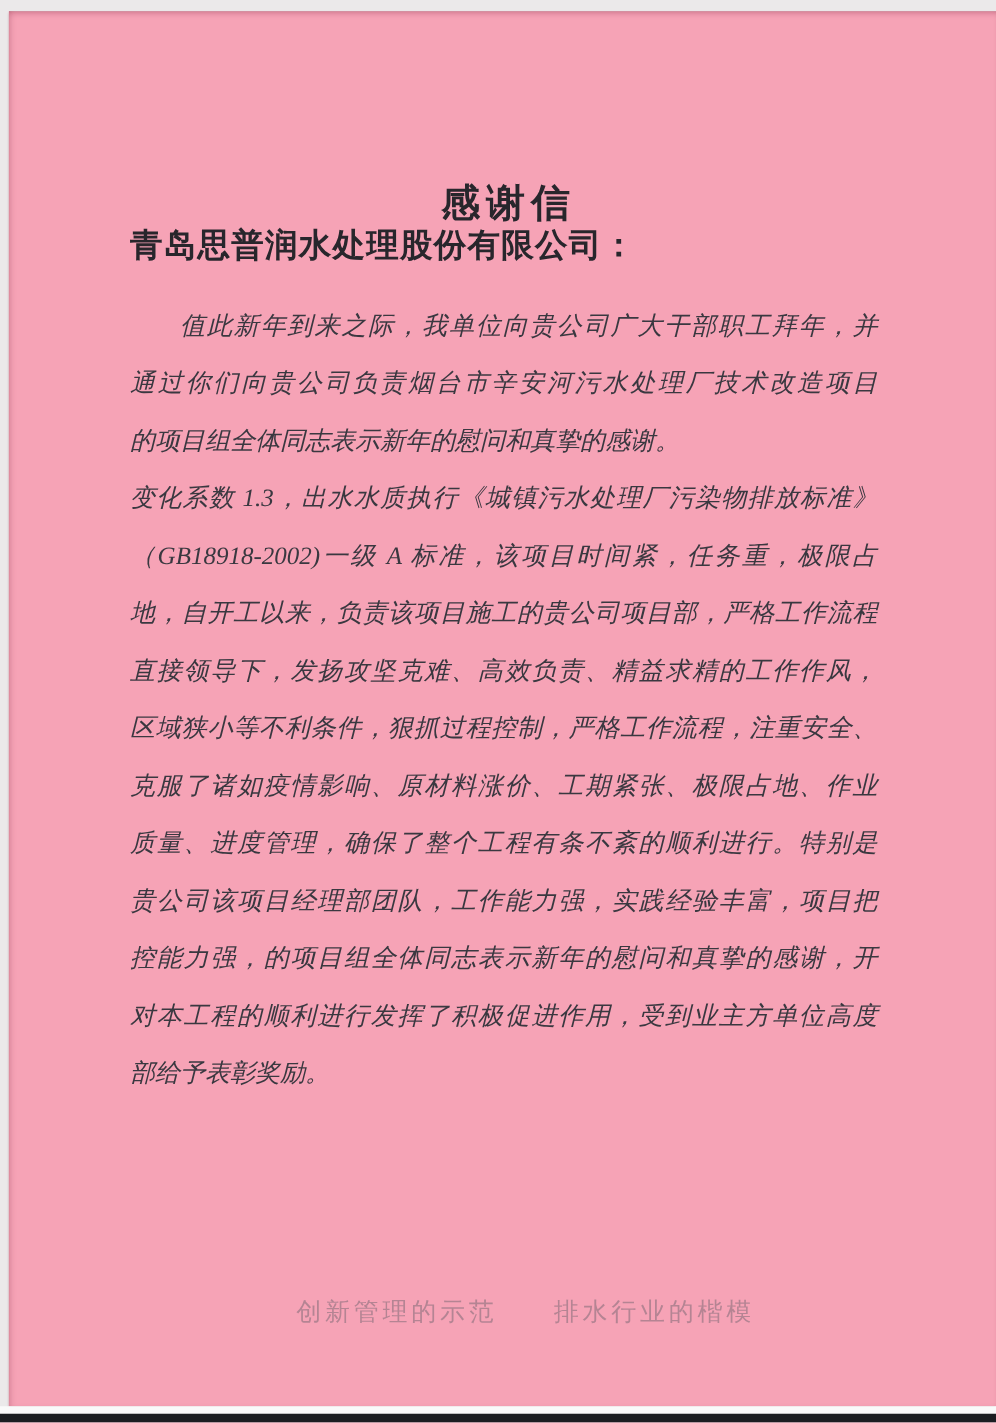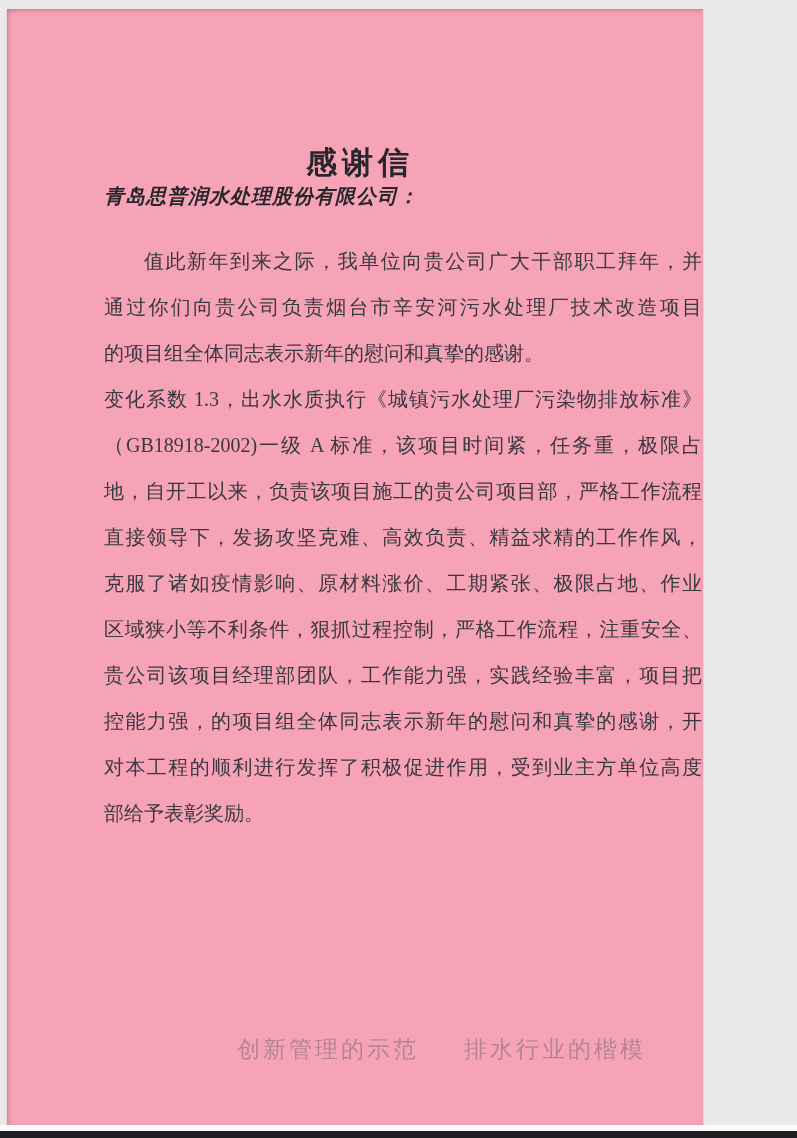--- a/index.html
+++ b/index.html
@@ -14,71 +14,70 @@
   body{
     width:797px;height:1138px;
     background:var(--scan-bg);
     position:relative;
     overflow:hidden;
     font-family:"Liberation Serif","DejaVu Serif",serif;
   }
   .paper{
     position:absolute;
     left:7px;top:9px;
-    width:676px;height:1116px;
+    width:790px;height:1116px;
     background:var(--paper-pink);
     box-shadow:
       inset 0 4px 5px -3px rgba(120,30,55,.35),
       inset 4px 0 5px -3px rgba(120,30,55,.25),
       0 1px 2px rgba(0,0,0,.18);
-    padding-left: 20px;
   }
   .title{
     position:absolute;
     top:112px;left:0;right:0;
     text-align:center;
     padding-left:10px;
     font-family:"Liberation Sans","DejaVu Sans",sans-serif;
     font-weight:700;
     font-size:31px;
     line-height:42px;
     letter-spacing:5px;
     color:var(--heading-ink);
   }
   .salutation{
     position:absolute;
     top:172px;left:97px;
     font-family:"Liberation Sans","DejaVu Sans",sans-serif;
     font-weight:700;
-    font-size:20px;
+    font-size:26px;
     line-height:30px;
     letter-spacing:1px;
     color:var(--heading-ink);
-    font-style:italic;
   }
   .body-block{
     position:absolute;
     top:229px;left:97px;
     width:598px;
     color:var(--ink);
     font-size:20px;
   }
   .line{
     line-height:46px;
     text-align:justify;
     text-align-last:justify;
     text-justify:inter-character;
+    font-style:italic;
   }
   .line.start{text-indent:2em;}
   .line.start:not(:first-child){margin-top:5px;}
   .line.end{text-align-last:left;}
   .footer-slogan{
     position:absolute;
     top:1026px;left:230px;
-    font-size:23px;
+    font-size:20px;
     line-height:30px;
     letter-spacing:3px;
     color:var(--watermark);
     opacity:.85;
     white-space:nowrap;
   }
   .footer-slogan .part2{margin-left:45px;}
   .scanner-strip{
     position:absolute;
     left:0;right:0;bottom:0;
@@ -99,22 +98,23 @@
   <h1 class="title">感谢信</h1>
   <div class="salutation">青岛思普润水处理股份有限公司：</div>
   <div class="body-block">
       <div class="line start">值此新年到来之际，我单位向贵公司广大干部职工拜年，并</div>
       <div class="line">通过你们向贵公司负责烟台市辛安河污水处理厂技术改造项目</div>
       <div class="line end">的项目组全体同志表示新年的慰问和真挚的感谢。</div>
       <div class="line">变化系数 1.3，出水水质执行《城镇污水处理厂污染物排放标准》</div>
       <div class="line">（GB18918-2002)一级 A 标准，该项目时间紧，任务重，极限占</div>
       <div class="line">地，自开工以来，负责该项目施工的贵公司项目部，严格工作流程</div>
       <div class="line">直接领导下，发扬攻坚克难、高效负责、精益求精的工作作风，</div>
+      <div class="line">区域狭小等不利条件，狠抓过程控制，严格工作流程，注重安全、</div>
       <div class="line">克服了诸如疫情影响、原材料涨价、工期紧张、极限占地、作业</div>
-      <div class="line">区域狭小等不利条件，狠抓过程控制，严格工作流程，注重安全、</div>
+      <div class="line">质量、进度管理，确保了整个工程有条不紊的顺利进行。特别是</div>
       <div class="line">贵公司该项目经理部团队，工作能力强，实践经验丰富，项目把</div>
       <div class="line">控能力强，的项目组全体同志表示新年的慰问和真挚的感谢，开</div>
       <div class="line">对本工程的顺利进行发挥了积极促进作用，受到业主方单位高度</div>
       <div class="line end">部给予表彰奖励。</div>
     </div>
   <div class="footer-slogan">
     <span class="part1">创新管理的示范</span><span class="part2">排水行业的楷模</span>
   </div>
 </div>
 <div class="bottom-gap"></div>

